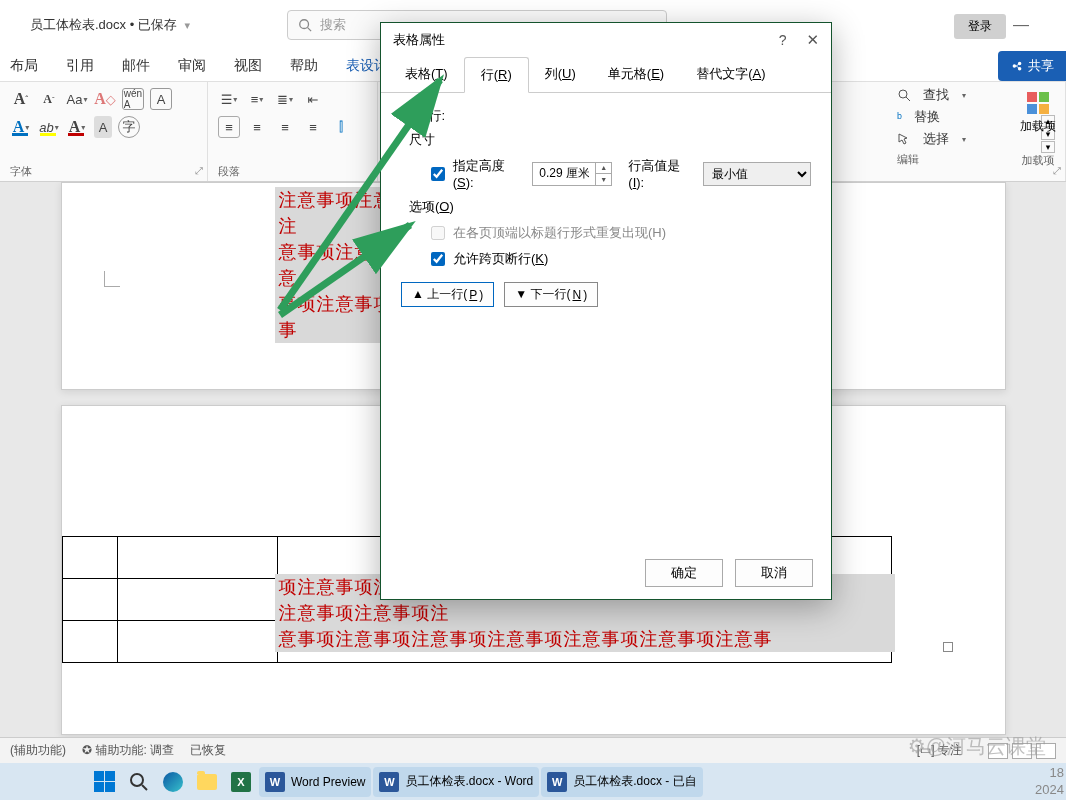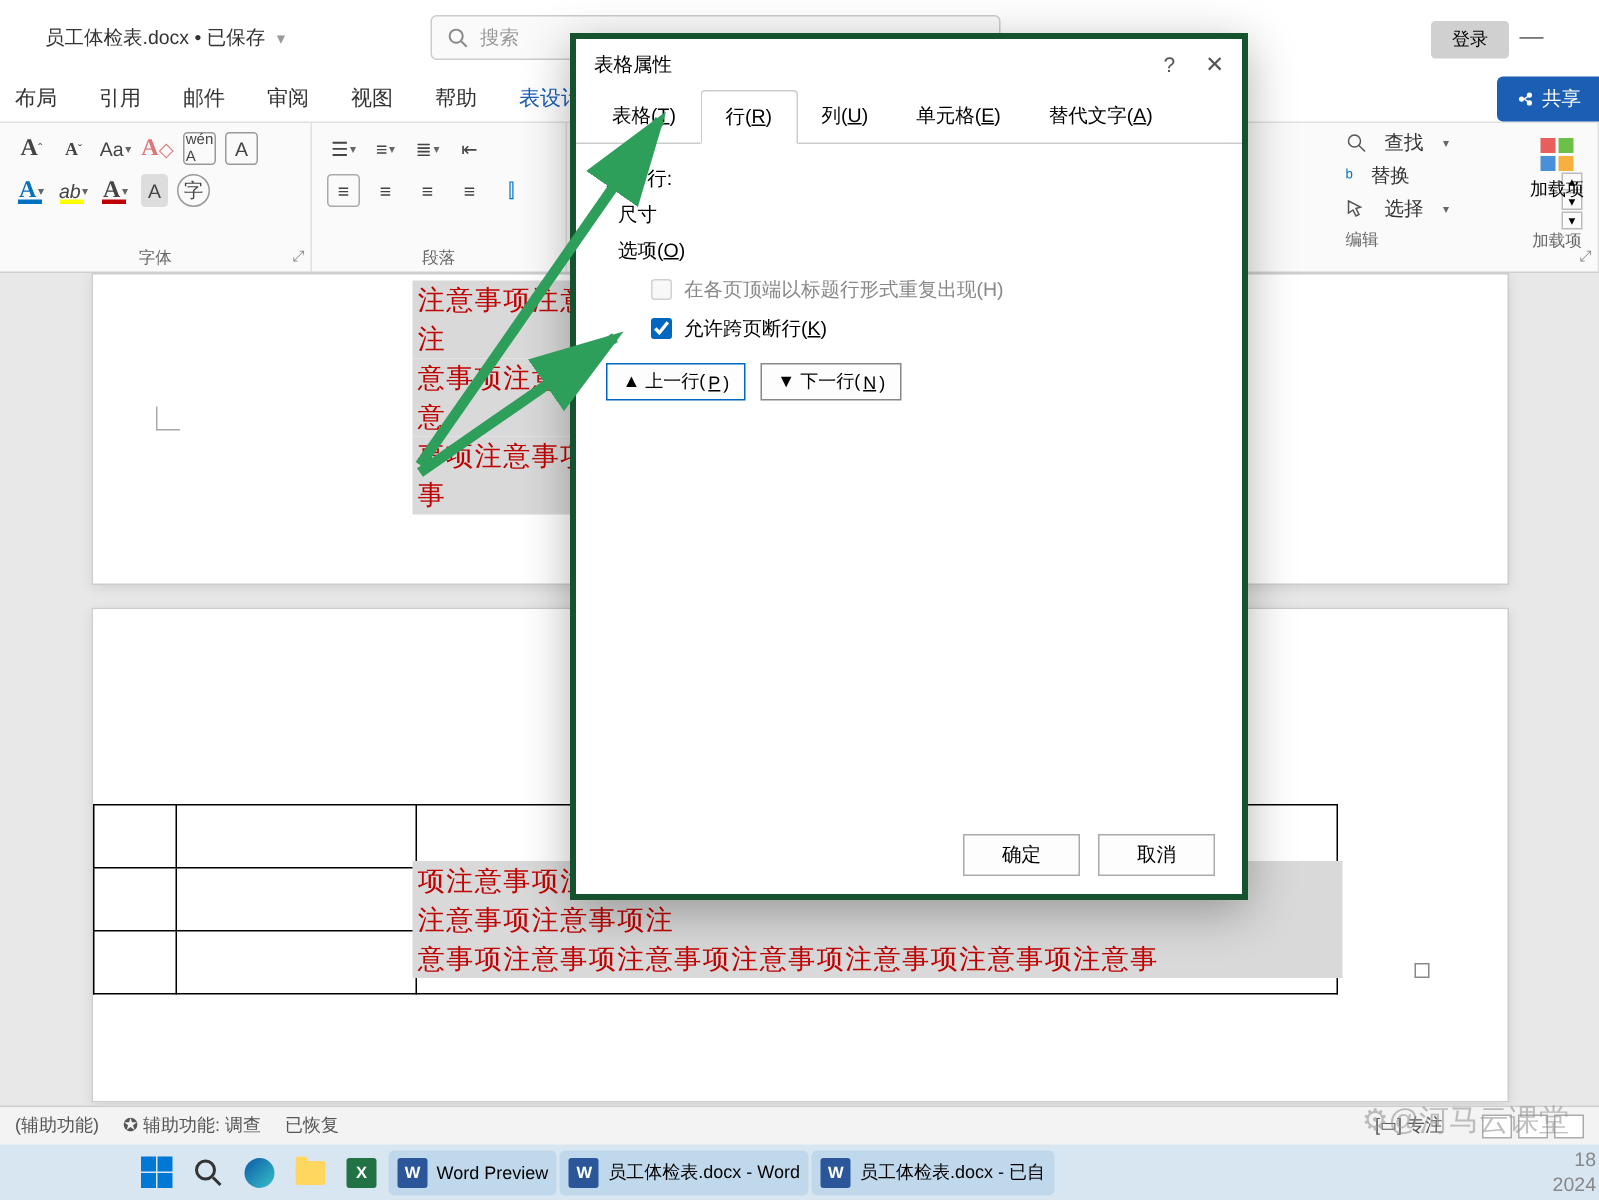--- a/index.html
+++ b/index.html
@@ -17,21 +17,21 @@
 
 
 .ribbon-tabs { height: 32px; background: #fff; display: flex; align-items: center; padding-left: 0px; gap: 8px; font-size: 14px; border-bottom: 1px solid #e0e0e0; }
 .ribbon-tabs .tab { padding: 4px 10px; color: #333; }
 .ribbon-tabs .tab.active { color: #1a5fb4; font-weight: 500; }
 .share-btn { position: absolute; right: 0; background: #1a5fb4; color: #fff; padding: 6px 12px; font-size: 13px; border-radius: 4px 0 0 4px; display: flex; align-items: center; gap: 4px; }
 
 
 .ribbon { height: 100px; background: #fafafa; border-bottom: 1px solid #d0d0d0; display: flex; position: relative; }
 .ribbon-group { border-right: 1px solid #e0e0e0; padding: 6px 10px 2px 10px; display: flex; flex-direction: column; justify-content: space-between; }
-.ribbon-group-label { font-size: 11px; color: #666; text-align: center; margin-top: 2px; }
+.ribbon-group-label { font-size: 11px; color: #666; text-align: left; margin-top: 2px; }
 .ribbon-row { display: flex; gap: 6px; align-items: center; }
 .rb-btn { width: 22px; height: 22px; display: flex; align-items: center; justify-content: center; font-size: 13px; color: #444; border-radius: 3px; }
 .font-color-a { font-weight: bold; font-family: "Times New Roman", serif; font-size: 16px; }
 .underline-bar { height: 3px; width: 16px; position: absolute; bottom: 2px; }
 .rb-caret { font-size: 8px; color: #666; margin-left: 1px; }
 .dialog-launcher { position: absolute; right: 4px; bottom: 4px; font-size: 10px; color: #888; }
 .title-dd { font-size: 22px; color: #333; margin: 6px; }
 .side-panel { position: absolute; right: 100px; top: 4px; display: flex; flex-direction: column; gap: 4px; font-size: 13px; color: #333; }
 .side-panel div { display: flex; align-items: center; gap: 12px; }
 .addon-group { position: absolute; right: 10px; top: 8px; display: flex; flex-direction: column; align-items: center; font-size: 12px; }
@@ -64,21 +64,21 @@
 .word-icon { width: 20px; height: 20px; background: #2b579a; color: #fff; font-size: 11px; font-weight: bold; display: flex; align-items: center; justify-content: center; border-radius: 2px; }
 .excel-icon { width: 20px; height: 20px; background: #217346; color: #fff; font-size: 11px; font-weight: bold; display: flex; align-items: center; justify-content: center; border-radius: 2px; }
 .edge-icon { width: 20px; height: 20px; background: linear-gradient(135deg,#0c59a4,#37c1cc); border-radius: 50%; }
 .folder-icon { width: 20px; height: 16px; background: #ffd75e; border-radius: 2px; position: relative; }
 .folder-icon::before { content:''; position:absolute; top:-3px; left:0; width:8px; height:3px; background:#ffd75e; border-radius:2px 2px 0 0; }
 .watermark { position: absolute; right: 20px; bottom: 40px; font-size: 20px; color: rgba(150,150,150,0.6); font-weight: 300; }
 .year-wm { position: absolute; right: 2px; bottom: 3px; font-size: 13px; color: #888; }
 .time-wm { position: absolute; right: 2px; bottom: 20px; font-size: 13px; color: #888; }
 
 
-.dialog { position: absolute; left: 380px; top: 22px; width: 452px; height: 578px; background: #fff; border: 4px solid #14532d; box-shadow: 0 8px 30px rgba(0,0,0,0.3); z-index: 100; display: flex; flex-direction: column; }
+.dialog { position: absolute; left: 380px; top: 22px; width: 452px; height: 578px; background: #fff; border: 1px solid #14532d; box-shadow: 0 8px 30px rgba(0,0,0,0.3); z-index: 100; display: flex; flex-direction: column; }
 .dlg-title { height: 34px; display: flex; align-items: center; padding: 0 12px; font-size: 13px; }
 .dlg-title .spacer { flex: 1; }
 .dlg-title .help { font-size: 14px; color: #555; margin-right: 20px; cursor: pointer; }
 .dlg-title .close { font-size: 15px; color: #555; cursor: pointer; }
 .dlg-tabs { display: flex; border-bottom: 1px solid #ccc; padding: 0 8px; font-size: 13px; }
 .dlg-tab { padding: 8px 16px; cursor: pointer; }
 .dlg-tab.active { border: 1px solid #ccc; border-bottom: 1px solid #fff; margin-bottom: -1px; background: #fff; border-radius: 3px 3px 0 0; }
 .dlg-body { flex: 1; padding: 14px 20px; font-size: 13px; }
 .dlg-body .row-line { margin: 8px 0; display: flex; align-items: center; gap: 8px; }
 .dlg-body .section-label { margin: 6px 0 4px 0; }
@@ -290,20 +290,35 @@
   <div class="dlg-tabs">
     <div class="dlg-tab"><span>表格(<span class="underline-hotkey">T</span>)</span></div>
     <div class="dlg-tab active"><span>行(<span class="underline-hotkey">R</span>)</span></div>
     <div class="dlg-tab"><span>列(<span class="underline-hotkey">U</span>)</span></div>
     <div class="dlg-tab"><span>单元格(<span class="underline-hotkey">E</span>)</span></div>
     <div class="dlg-tab"><span>替代文字(<span class="underline-hotkey">A</span>)</span></div>
   </div>
   <div class="dlg-body">
     <div>第 8 行:</div>
     <div class="section-label" style="margin-left:8px;">尺寸</div>
+    <div class="row-line indent" style="margin-left:30px;">
+      <input type="checkbox" checked="" style="">
+      <span>指定高度(<span class="underline-hotkey">S</span>):</span>
+      <div class="spinner">
+        <input value="0.29 厘米" style="">
+        <div class="arrows">
+            <span>▲</span>
+            <span>▼</span>
+          </div>
+      </div>
+      <span style="margin-left:8px;">行高值是(<span class="underline-hotkey">I</span>):</span>
+      <select class="combo">
+        <option>最小值</option>
+      </select>
+    </div>
     <div class="section-label" style="margin-left:8px;">选项(<span class="underline-hotkey">O</span>)</div>
     <div class="row-line indent" style="margin-left:30px;color:#888;">
       <input type="checkbox" disabled="" style="">
       <span>在各页顶端以标题行形式重复出现(H)</span>
     </div>
     <div class="row-line indent" style="margin-left:30px;">
       <input type="checkbox" checked="" style="">
       <span>允许跨页断行(<span class="underline-hotkey">K</span>)</span>
     </div>
     <div class="nav-btns">

